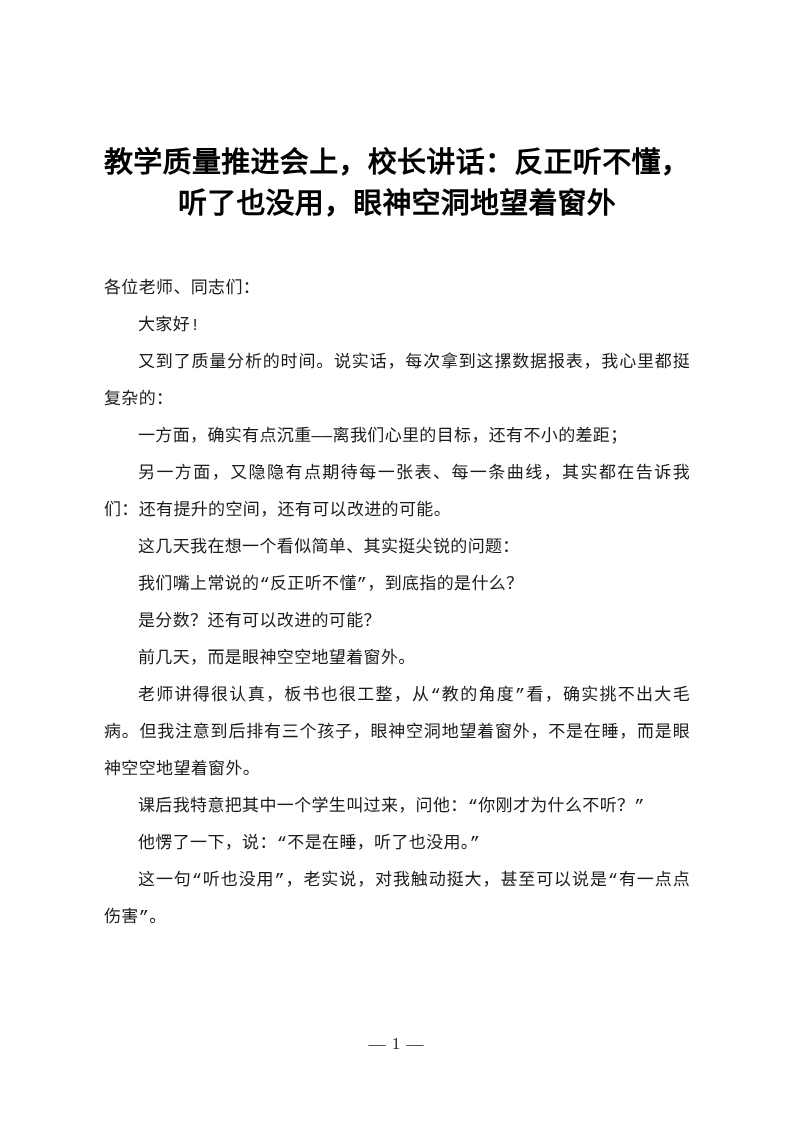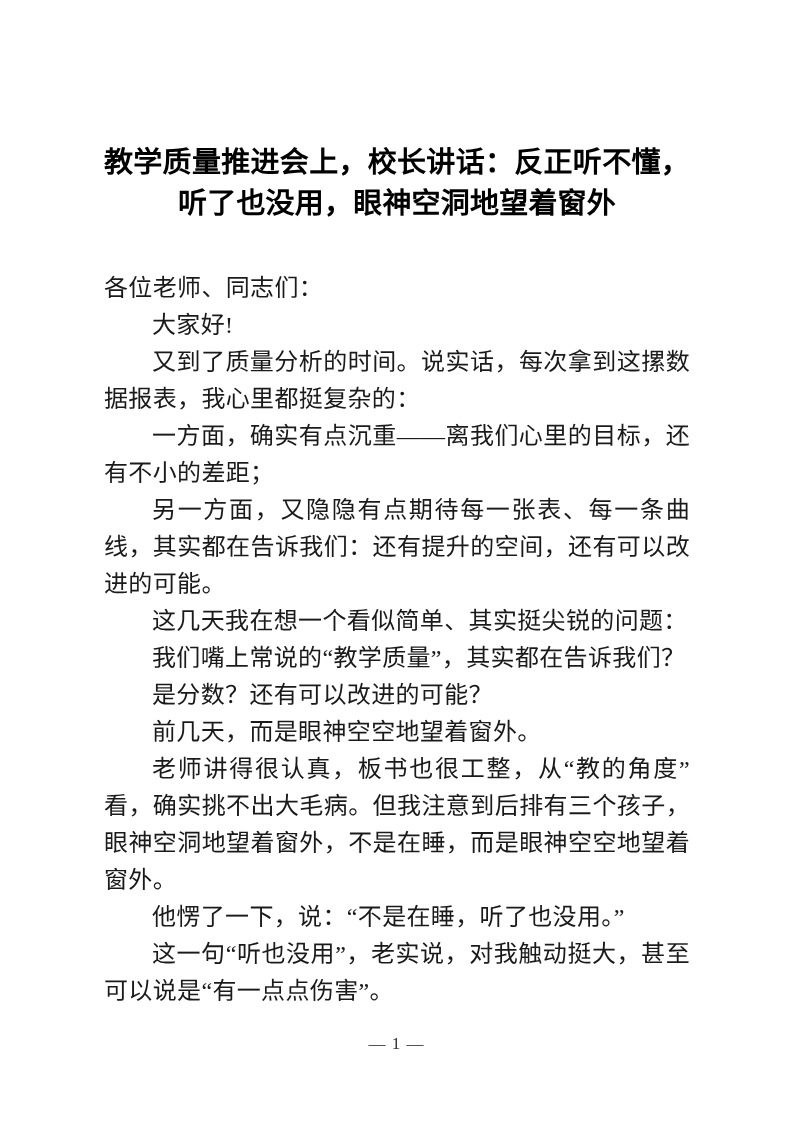--- a/index.html
+++ b/index.html
@@ -47,27 +47,27 @@
   
   .doc-body {
     position: absolute;
     left: 104px;
     top: 270px;
     width: 586px;
   }
 
   .para {
     margin: 0;
-    font-size: 24px;
+    font-size: 17px;
     line-height: 37px;
     text-align: justify;
     text-justify: inter-ideograph;
     letter-spacing: 0.35px;
     color: #1a1a1a;
-    font-family: Liberation Serif, serif;
+    font-family: Liberation Mono, monospace;
   }
 
   .para.indent {
     text-indent: 2em;
   }
 
   .para.noindent {
     text-indent: 0;
   }
 
@@ -92,23 +92,24 @@
 
   <h1 class="doc-title">教学质量推进会上，校长讲话：反正听不懂，听了也没用，眼神空洞地望着窗外</h1>
 
   <div class="doc-body">
       <p class="para noindent">各位老师、同志们：</p>
       <p class="para indent">大家好!</p>
       <p class="para indent">又到了质量分析的时间。说实话，每次拿到这摞数据报表，我心里都挺复杂的：</p>
       <p class="para indent">一方面，确实有点沉重——离我们心里的目标，还有不小的差距；</p>
       <p class="para indent">另一方面，又隐隐有点期待每一张表、每一条曲线，其实都在告诉我们：还有提升的空间，还有可以改进的可能。</p>
       <p class="para indent">这几天我在想一个看似简单、其实挺尖锐的问题：</p>
-      <p class="para indent">我们嘴上常说的“教学质量”，其实都在告诉我们？</p>
+      <p class="para indent">我们嘴上常说的“反正听不懂”，到底指的是什么？</p>
       <p class="para indent">是分数？还有可以改进的可能？</p>
       <p class="para indent">前几天，而是眼神空空地望着窗外。</p>
       <p class="para indent">老师讲得很认真，板书也很工整，从“教的角度”看，确实挑不出大毛病。但我注意到后排有三个孩子，眼神空洞地望着窗外，不是在睡，而是眼神空空地望着窗外。</p>
+      <p class="para indent">课后我特意把其中一个学生叫过来，问他：“你刚才为什么不听？”</p>
       <p class="para indent">他愣了一下，说：“不是在睡，听了也没用。”</p>
       <p class="para indent">这一句“听也没用”，老实说，对我触动挺大，甚至可以说是“有一点点伤害”。</p>
     </div>
 
   <div class="page-footer">— 1 —</div>
 
 </div>
 
 </body></html>

